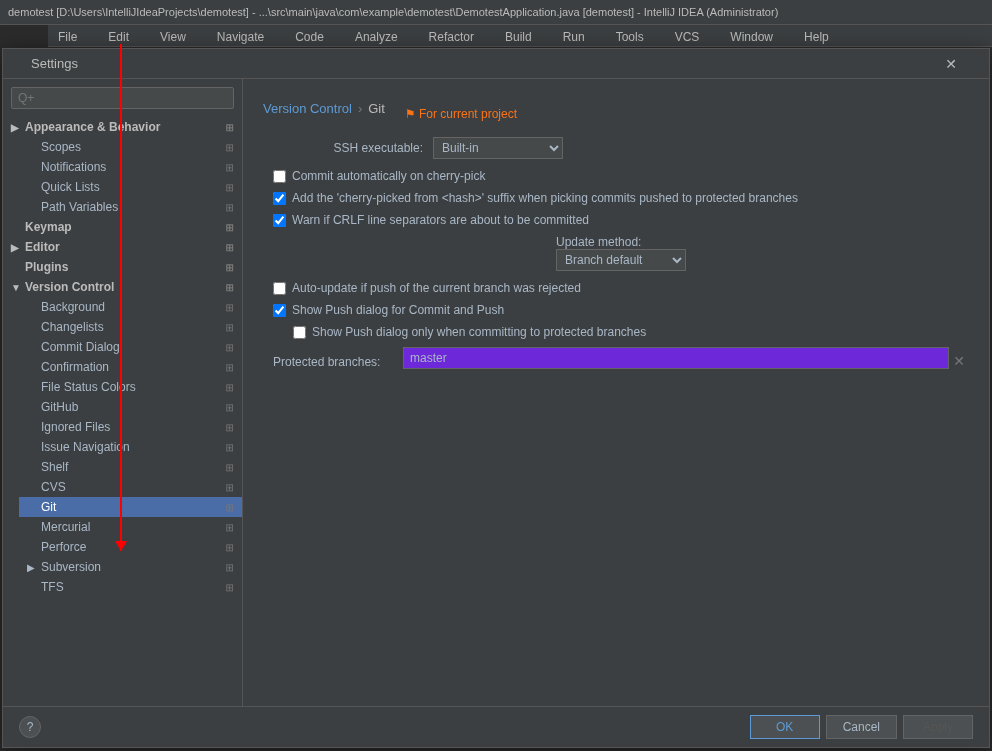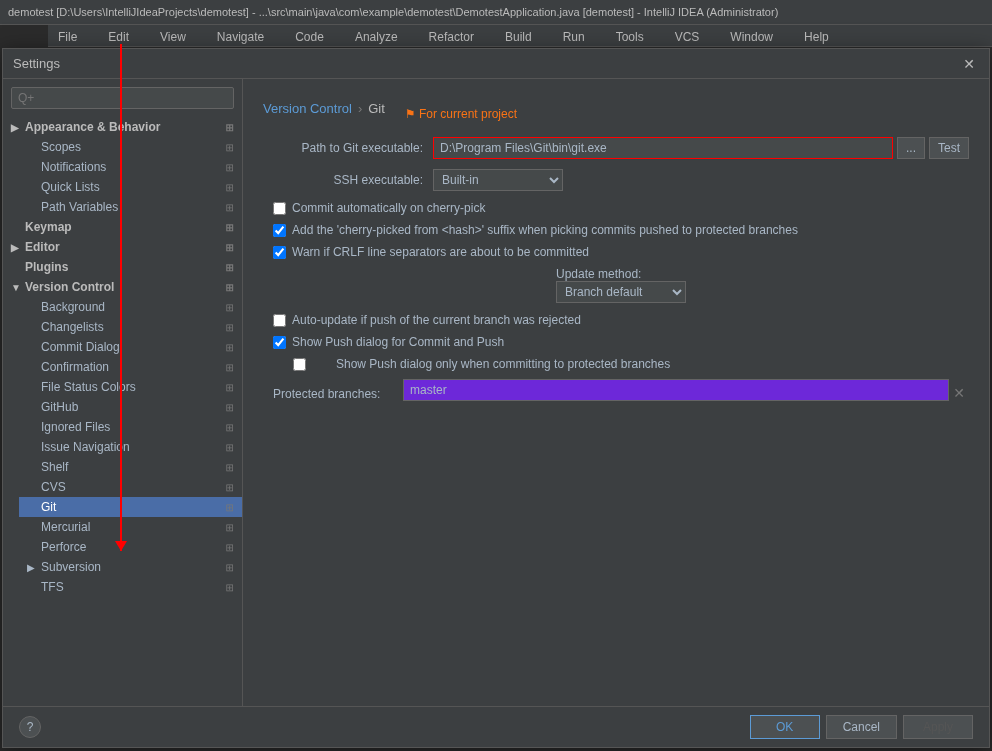--- a/index.html
+++ b/index.html
@@ -66,21 +66,21 @@
       box-shadow: 0 4px 20px rgba(0,0,0,0.5);
       margin-top: 4px;
     }
 
     .dialog-title-bar {
       background: #3c3f41;
       height: 30px;
       display: flex;
       align-items: center;
       justify-content: space-between;
-      padding: 0 10px;
+      padding: 0 28px;
       border-bottom: 1px solid #555;
     }
     .dialog-title {
       font-size: 13px;
       color: #bbbbbb;
       font-weight: normal;
     }
     .dialog-close {
       cursor: pointer;
       color: #bbbbbb;
@@ -213,21 +213,20 @@
     .checkbox-row input[type="checkbox"] {
       margin-right: 6px;
     }
     .checkbox-row label {
       color: #a9b7c6;
       font-size: 12px;
       cursor: pointer;
     }
     .checkbox-row.indented {
       padding-left: 30px;
-      gap: 24px;
     }
 
     .select-box {
       background: #45494a;
       border: 1px solid #646464;
       color: #a9b7c6;
       padding: 2px 4px;
       font-size: 12px;
       outline: none;
       cursor: pointer;
@@ -509,26 +508,20 @@
 
       <div class="content">
 
         <div class="breadcrumb">
           <span class="breadcrumb-link">Version Control</span>
           <span class="breadcrumb-sep">›</span>
           <span class="breadcrumb-current">Git</span>
           <span class="breadcrumb-project">⚑ For current project</span>
         </div>
 
-        <div class="form-row">
-          <label class="form-label">Path to Git executable:</label>
-          <input type="text" class="form-input" value="D:\Program Files\Git\bin\git.exe" style="border-color: rgb(255, 0, 0);">
-          <button class="btn-small">...</button>
-          <button class="btn-small">Test</button>
-        </div>
 
 
         <div class="form-row">
           <label class="form-label">SSH executable:</label>
           <select class="select-box">
             <option>Built-in</option>
             <option>Native</option>
           </select>
         </div>
 

